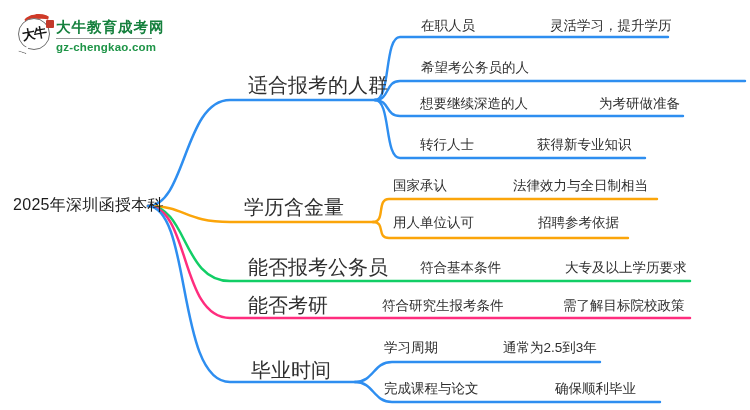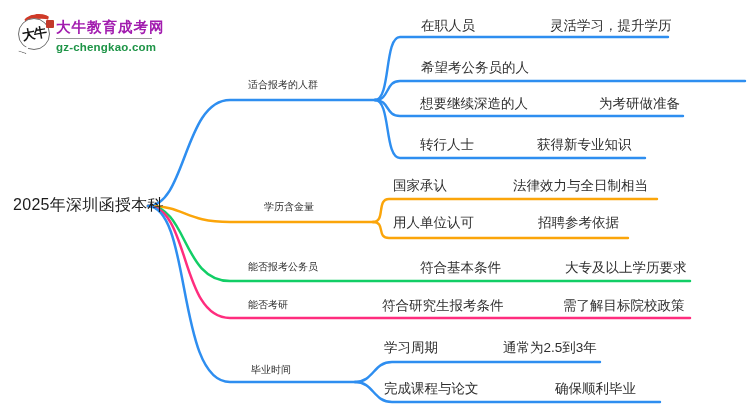--- a/index.html
+++ b/index.html
@@ -4,42 +4,42 @@
 <style>
   html,body{margin:0;padding:0;background:#ffffff;}
   .stage{
     position:relative;width:750px;height:410px;background:#ffffff;overflow:hidden;
     font-family:"Liberation Sans","DejaVu Sans",sans-serif;
   }
   svg.links{position:absolute;left:0;top:0;width:750px;height:410px;}
   svg.links path{fill:none;stroke-linecap:round;}
   .lbl{position:absolute;white-space:nowrap;color:#2e2e2e;line-height:18px;}
   .root-lbl{font-size:16px;color:#1c1c1c;letter-spacing:.3px;}
-  .lv1{font-size:10px;}
+  .lv1{font-size:20px;}
   .lv2{font-size:13.5px;}
 
   
   .logo{position:absolute;left:16px;top:12px;width:180px;height:44px;}
   .logo-icon{position:absolute;left:2px;top:4px;width:34px;height:34px;}
   .bubble{
     position:absolute;left:0;top:2px;width:30px;height:30px;border-radius:50%;
     border:1.5px solid #6f6f6f;background:#fff;display:flex;align-items:center;justify-content:center;
   }
   .bubble-text{font-size:13px;font-weight:bold;color:#141414;transform:rotate(-10deg);letter-spacing:-1px;}
   .hat{
     position:absolute;left:5px;top:-2px;width:24px;height:11px;background:transparent;
     border-top:5px solid #cf3a28;border-left:2px solid transparent;border-right:2px solid transparent;
     border-radius:50% 50% 0 0;transform:rotate(-6deg);
   }
   .seal{position:absolute;right:-2px;top:4px;width:8px;height:8px;background:#c2392a;border-radius:1px;}
   .tail{
     position:absolute;left:1px;bottom:-3px;width:9px;height:9px;background:#ffffff;
     border-bottom:1.5px solid #6f6f6f;transform:rotate(18deg);clip-path:polygon(0 100%,100% 15%,100% 100%);
   }
-  .logo-title{position:absolute;left:40px;top:6px;font-size:14.5px;font-weight:bold;color:#a21caf;letter-spacing:1px;}
+  .logo-title{position:absolute;left:40px;top:6px;font-size:14.5px;font-weight:bold;color:#15803d;letter-spacing:1px;}
   .logo-divider{position:absolute;left:40px;top:26px;width:96px;height:1px;background:#9a9a9a;}
   .logo-domain{position:absolute;left:40px;top:29px;font-size:11.5px;font-weight:bold;color:#1e9447;letter-spacing:.2px;}
 </style>
 </head>
 <body>
 
 <div class="stage">
 
   <svg class="links" viewBox="0 0 750 410">
 
@@ -80,21 +80,21 @@
 
   <div class="lbl lv1" style="left:248px;top:76px;">适合报考的人群</div>
   <div class="lbl lv2" style="left:421px;top:17px;">在职人员</div>
   <div class="lbl lv2" style="left:550px;top:17px;">灵活学习，提升学历</div>
   <div class="lbl lv2" style="left:421px;top:59px;">希望考公务员的人</div>
   <div class="lbl lv2" style="left:420px;top:95px;text-align:center;">想要继续深造的人</div>
   <div class="lbl lv2" style="left:587px;top:95px;margin-left:12px;">为考研做准备</div>
   <div class="lbl lv2" style="left:420px;top:136px;">转行人士</div>
   <div class="lbl lv2" style="left:537px;top:136px;">获得新专业知识</div>
 
-  <div class="lbl lv1" style="left:264px;top:198px;">学历含金量</div>
+  <div class="lbl lv1" style="left:244px;top:198px;">学历含金量</div>
   <div class="lbl lv2" style="left:393px;top:177px;">国家承认</div>
   <div class="lbl lv2" style="left:513px;top:177px;">法律效力与全日制相当</div>
   <div class="lbl lv2" style="left:393px;top:214px;">用人单位认可</div>
   <div class="lbl lv2" style="left:538px;top:214px;">招聘参考依据</div>
 
   <div class="lbl lv1" style="left:248px;top:258px;">能否报考公务员</div>
   <div class="lbl lv2" style="left:420px;top:259px;">符合基本条件</div>
   <div class="lbl lv2" style="left:565px;top:259px;">大专及以上学历要求</div>
 
   <div class="lbl lv1" style="left:248px;top:296px;">能否考研</div>

